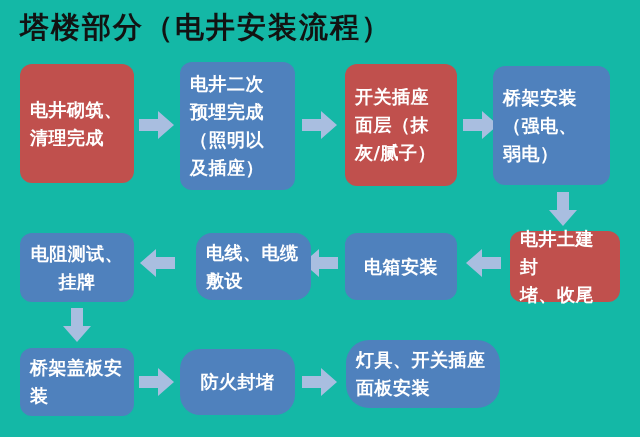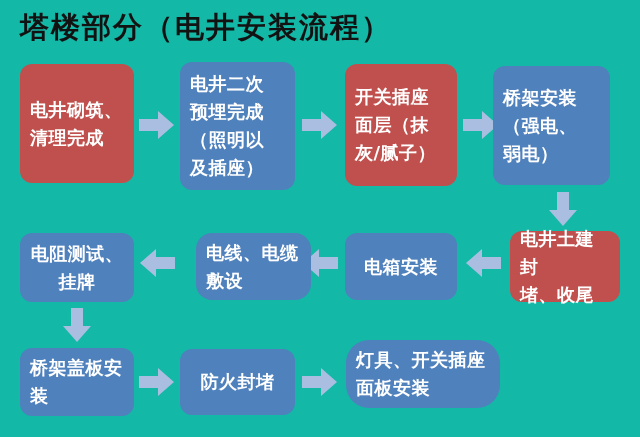--- a/index.html
+++ b/index.html
@@ -50,21 +50,21 @@
   .n2  { left: 180px; top: 62px;  width: 115px; height: 128px; }
   .n3  { left: 345px; top: 64px;  width: 112px; height: 122px; }
   .n4  { left: 493px; top: 66px;  width: 117px; height: 119px; }
   
   .n5  { left: 510px; top: 231px; width: 110px; height: 71px; }
   .n6  { left: 345px; top: 233px; width: 112px; height: 67px; }
   .n7  { left: 196px; top: 233px; width: 115px; height: 67px; border-radius: 16px; }
   .n8  { left: 20px;  top: 233px; width: 114px; height: 69px; border-radius: 12px; }
   
   .n9  { left: 20px;  top: 348px; width: 114px; height: 68px; }
-  .n10 { left: 180px; top: 349px; width: 115px; height: 66px; }
+  .n10 { left: 180px; top: 349px; width: 115px; height: 66px; border-radius: 20px; }
   .n11 { left: 346px; top: 340px; width: 154px; height: 68px; border-radius: 23px; }
 
   
   .a1  { left: 139px; top: 110px; }
   .a2  { left: 302px; top: 110px; }
   .a3  { left: 463px; top: 110px; }
   .a4  { left: 548px; top: 192px; }
   .a5  { left: 465px; top: 248px; }
   .a6  { left: 302px; top: 248px; }
   .a7  { left: 139px; top: 248px; }

